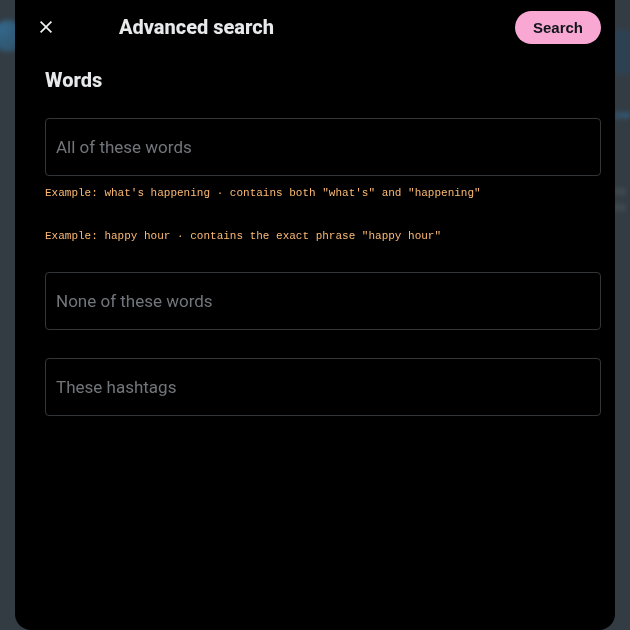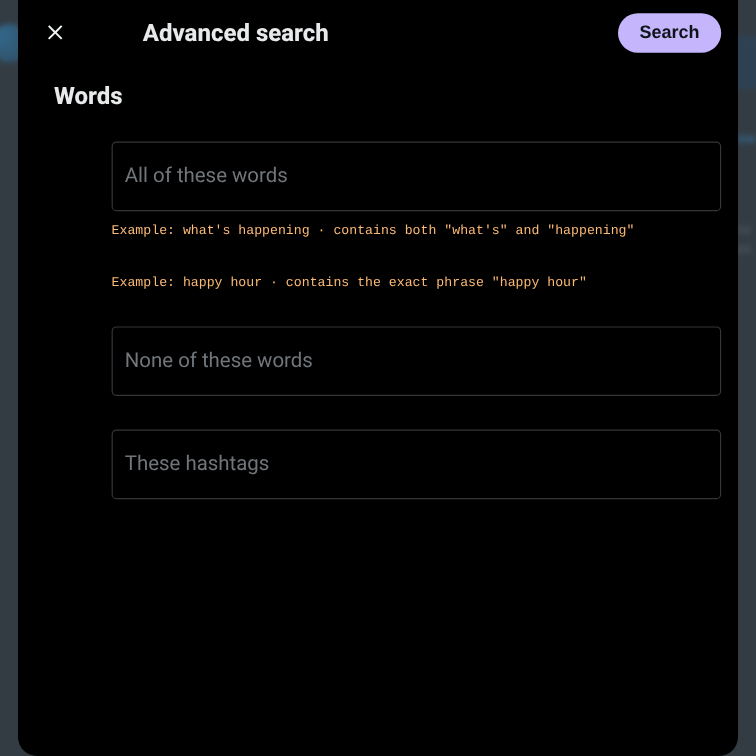--- a/index.html
+++ b/index.html
@@ -99,21 +99,21 @@
     }
     .close-btn svg { width: 20px; height: 20px; fill: #eff3f4; }
     .modal-title {
       font-size: 20px;
       font-weight: 800;
       color: #e7e9ea;
       flex: 1;
       margin-left: 36px;
     }
     .search-btn {
-      background: #c4b5fd;
+      background: #f9a8d4;
       color: #0f1419;
       font-weight: 700;
       font-size: 15px;
       border: none;
       border-radius: 9999px;
       padding: 8px 18px;
       cursor: pointer;
     }
     .modal-body {
       flex: 1;
@@ -122,21 +122,21 @@
     }
     .modal-body::-webkit-scrollbar { width: 8px; }
     .modal-body::-webkit-scrollbar-track { background: #000; }
     .modal-body::-webkit-scrollbar-thumb { background: #333; border-radius: 4px; }
     .section-title {
       font-size: 20px;
       font-weight: 800;
       color: #e7e9ea;
       margin: 14px 0 26px 0;
     }
-    .field-group { margin-bottom: 28px; margin-left: 48px; }
+    .field-group { margin-bottom: 28px; }
     .input-wrap {
       position: relative;
       border: 1px solid #333639;
       border-radius: 4px;
       height: 58px;
       display: flex;
       align-items: center;
       padding: 0 10px;
     }
     .input-label {

